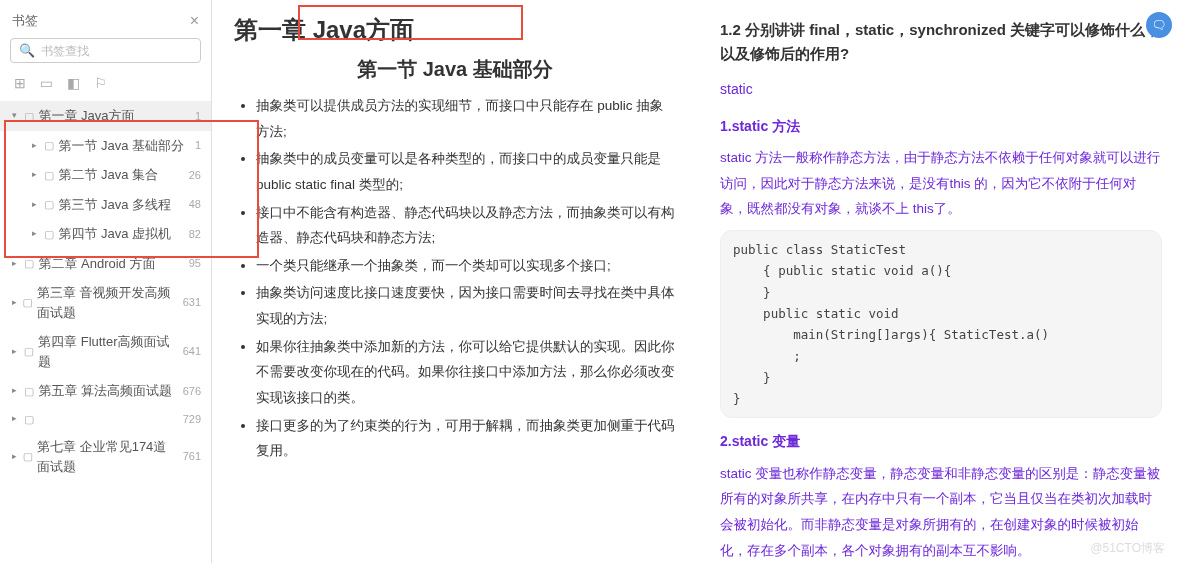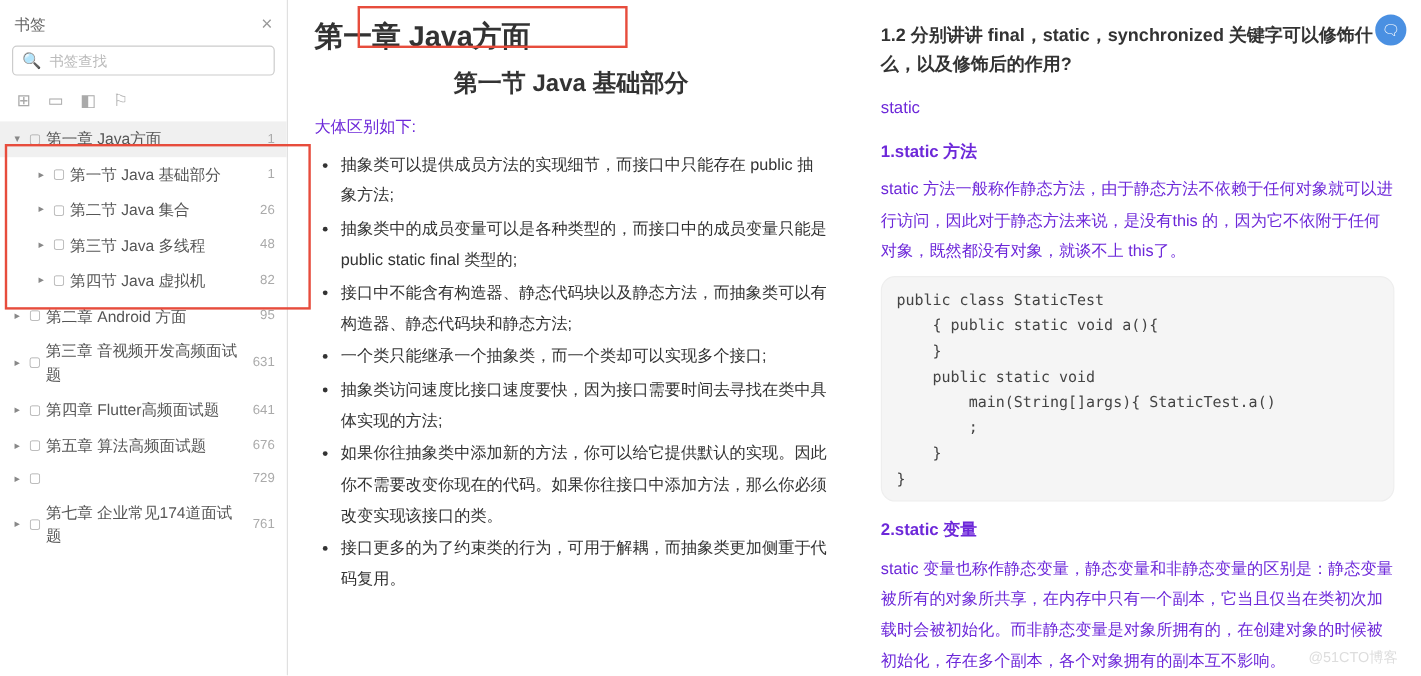--- a/index.html
+++ b/index.html
@@ -1,18 +1,18 @@
 <!DOCTYPE html>
 <html><head>
 <meta charset="utf-8">
 <style>
 *{box-sizing:border-box;margin:0;padding:0}
 body{font-family:"Microsoft YaHei","PingFang SC",sans-serif;font-size:13px;color:#333;background:#fff;width:1184px;height:563px;overflow:hidden;position:relative}
 .container{display:flex;height:100%}
-.sidebar{width:240px;border-right:1px solid #e0e0e0;display:flex;flex-direction:column;padding:8px 0}
+.sidebar{width:212px;border-right:1px solid #e0e0e0;display:flex;flex-direction:column;padding:8px 0}
 .sb-header{display:flex;justify-content:space-between;align-items:center;padding:4px 12px 8px}
 .sb-title{color:#666;font-size:13px}
 .close-x{color:#999;font-size:16px;cursor:pointer}
 .search-wrap{padding:0 10px 8px}
 .search-box{display:flex;align-items:center;border:1px solid #ccc;border-radius:4px;padding:4px 8px;gap:6px}
 .search-box input{border:none;outline:none;flex:1;font-size:12px;color:#3b82f6}
 .search-box input::placeholder{color:#bbb}
 .toolbar{display:flex;gap:14px;padding:4px 14px 10px;color:#aaa;font-size:14px}
 .toolbar span{cursor:pointer}
 .tree{flex:1;overflow:auto;font-size:13px}
@@ -151,21 +151,20 @@
           </span>
           <span class="pg">761</span>
         </div>
       </div>
   </div>
 
   <div class="content">
     <div class="col">
       <h1>第一章 Java方面</h1>
       <h2>第一节  Java  基础部分</h2>
-      <p>大体区别如下:</p>
       <ul id="bullets">
           <li>抽象类可以提供成员方法的实现细节，而接口中只能存在  public 抽象方法;</li>
           <li>抽象类中的成员变量可以是各种类型的，而接口中的成员变量只能是  public static final 类型的;</li>
           <li>接口中不能含有构造器、静态代码块以及静态方法，而抽象类可以有构造器、静态代码块和静态方法;</li>
           <li>一个类只能继承一个抽象类，而一个类却可以实现多个接口;</li>
           <li>抽象类访问速度比接口速度要快，因为接口需要时间去寻找在类中具体实现的方法;</li>
           <li>如果你往抽象类中添加新的方法，你可以给它提供默认的实现。因此你不需要改变你现在的代码。如果你往接口中添加方法，那么你必须改变实现该接口的类。</li>
           <li>接口更多的为了约束类的行为，可用于解耦，而抽象类更加侧重于代码复用。</li>
         </ul>
     </div>

